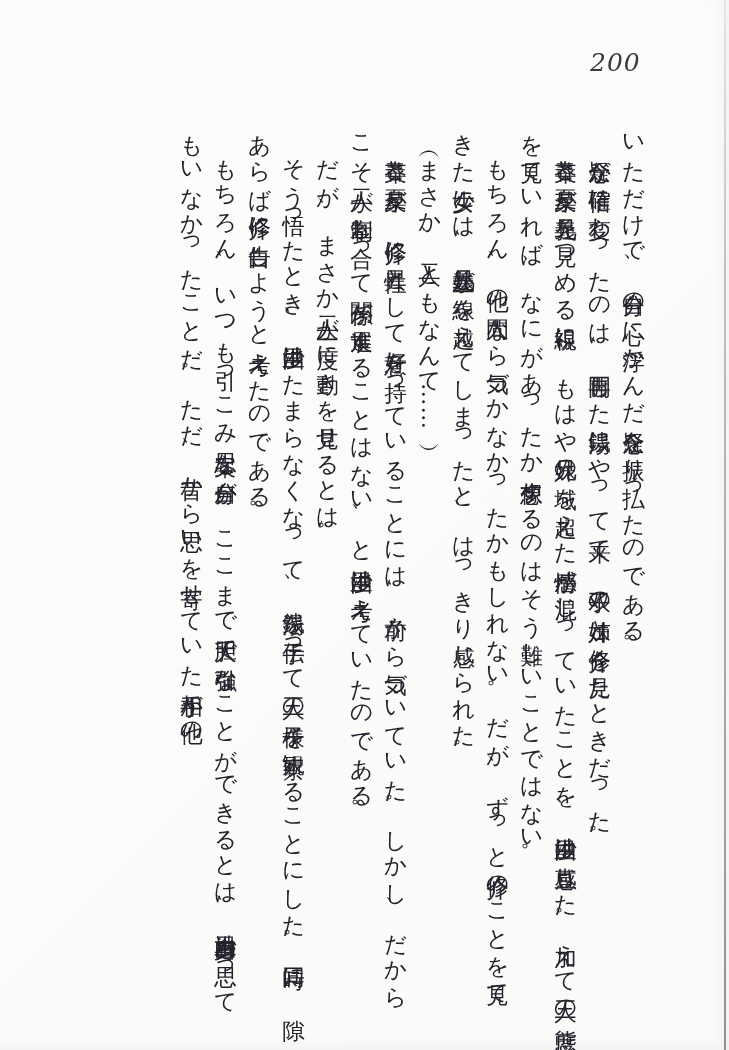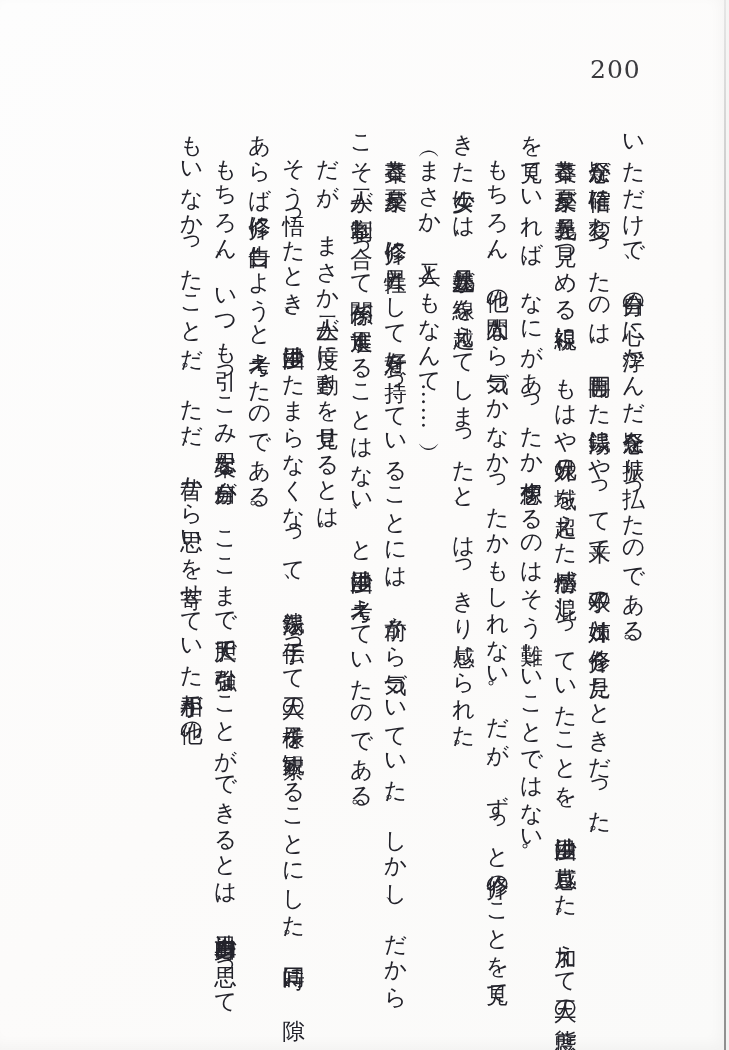--- a/index.html
+++ b/index.html
@@ -12,23 +12,24 @@
   .page {
     position: relative;
     width: 729px;
     height: 1050px;
     background: linear-gradient(135deg, #fdfdfd 0%, #fcfbfa 55%, #fafaf9 100%);
     overflow: hidden;
     box-shadow: inset -8px -5px 14px rgba(0,0,0,0.035);
   }
   .page-number {
     position: absolute;
-    top: 55px;
+    top: 48px;
     left: 590px;
     font-family: "DejaVu Serif", "Liberation Serif", serif;
+    font-style: italic;
     font-size: 25px;
     letter-spacing: 1px;
     color: #3a3a3e;
   }
   .text-block {
     position: absolute;
     top: 119px;
     right: 78px;
     height: 896px;
     writing-mode: vertical-rl;

